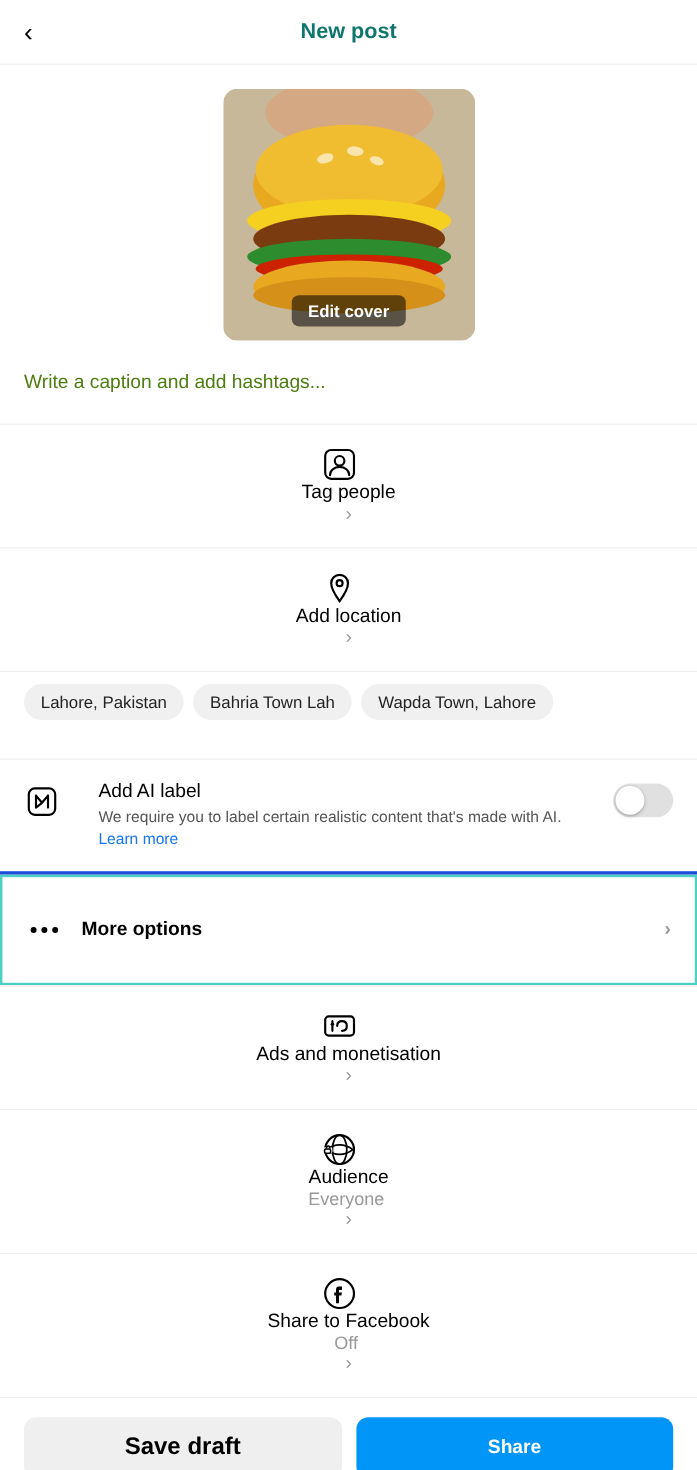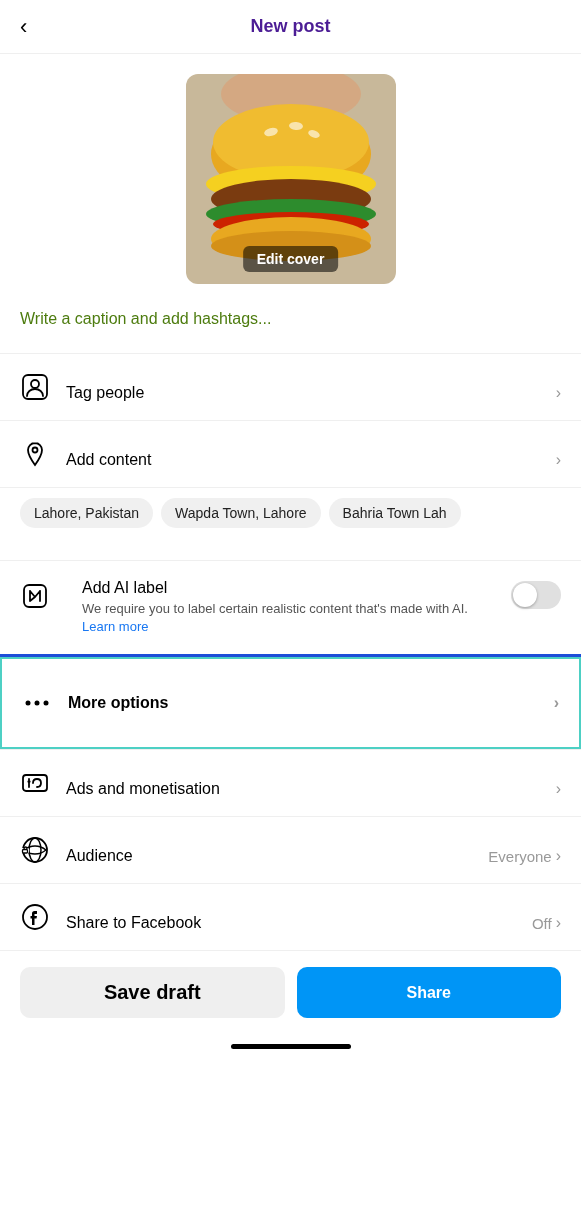--- a/index.html
+++ b/index.html
@@ -27,21 +27,21 @@
       font-size: 22px;
       color: #000;
       cursor: pointer;
       background: none;
       border: none;
       font-weight: 300;
     }
     .header-title {
       font-size: 18px;
       font-weight: 700;
-      color: #4c1d95;
+      color: #0f766e;
     }
 
     
     .cover-section {
       display: flex;
       flex-direction: column;
       align-items: center;
       padding: 20px 0 10px;
     }
     .cover-image-wrapper {
@@ -73,25 +73,26 @@
       border-bottom: 1px solid #efefef;
       min-height: 60px;
     }
 
     
     .menu-section {
       border-bottom: 1px solid #efefef;
     }
     .menu-item {
       display: flex;
-      align-items: flex-end;
+      align-items: center;
       padding: 18px 20px;
       border-bottom: 1px solid #efefef;
       cursor: pointer;
       position: relative;
+      flex-direction: column;
     }
     .menu-item:last-child {
       border-bottom: none;
     }
     .menu-icon {
       width: 30px;
       height: 30px;
       display: flex;
       align-items: center;
       justify-content: center;
@@ -298,29 +299,29 @@
     <span class="menu-chevron">›</span>
   </div>
 
   <div class="menu-item">
     <div class="menu-icon">
       <svg width="24" height="26" viewBox="0 0 24 26" fill="none">
         <path d="M12 2C8.13 2 5 5.13 5 9c0 5.25 7 15 7 15s7-9.75 7-15c0-3.87-3.13-7-7-7z" stroke="#000" stroke-width="1.8" fill="none"></path>
         <circle cx="12" cy="9" r="2.5" stroke="#000" stroke-width="1.8" fill="none"></circle>
       </svg>
     </div>
-    <span class="menu-label">Add content</span>
+    <span class="menu-label">Add location</span>
     <span class="menu-chevron">›</span>
   </div>
 </div>
 
 <div class="location-chips">
   <span class="chip">Lahore, Pakistan</span>
+  <span class="chip">Bahria Town Lah</span>
   <span class="chip">Wapda Town, Lahore</span>
-  <span class="chip">Bahria Town Lah</span>
 </div>
 
 <div class="ai-label-row">
   <div class="menu-icon" style="margin-top:2px;">
     <svg width="26" height="26" viewBox="0 0 26 26" fill="none">
       <rect x="2" y="2" width="22" height="22" rx="5" stroke="#000" stroke-width="1.8" fill="none"></rect>
       <path d="M8 8 L8 18 M8 8 L13 14 M8 18 L13 14 M18 8 L13 14 M18 8 L18 18" stroke="#000" stroke-width="1.8" stroke-linecap="round" fill="none"></path>
     </svg>
   </div>
   <div class="ai-label-text">

